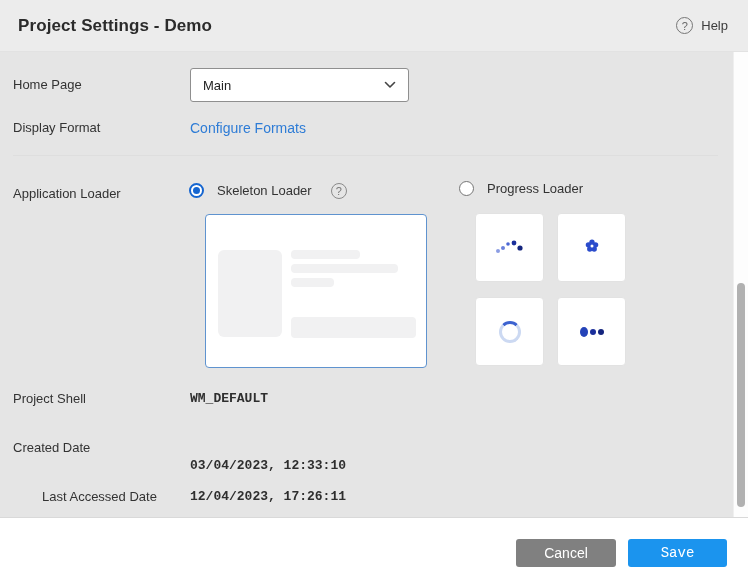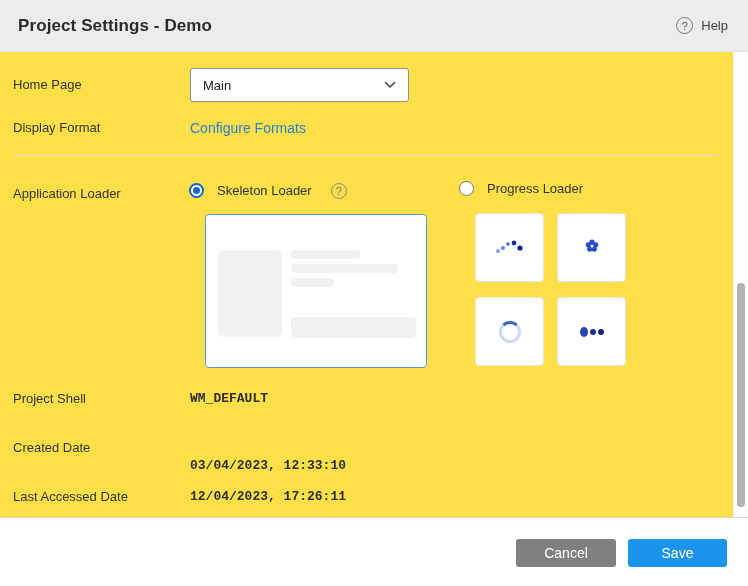--- a/index.html
+++ b/index.html
@@ -5,21 +5,21 @@
   * { margin: 0; padding: 0; box-sizing: border-box; }
   html, body { background: #fff; }
   body {
     font-family: "Liberation Sans", "DejaVu Sans", sans-serif;
     color: #333;
   }
   .window {
     position: relative;
     width: 748px;
     height: 586px;
-    background: #fde047;
+    background: #e5e5e5;
     overflow: hidden;
   }
 
   
   .header {
     position: absolute;
     top: 0; left: 0;
     width: 748px; height: 52px;
     background: #ececec;
     border-bottom: 1px solid #e2e2e2;
@@ -197,21 +197,21 @@
     top: 21px;
     height: 28px;
     border: none;
     border-radius: 3px;
     font-family: inherit;
     font-size: 14px;
     color: #fff;
     cursor: pointer;
   }
   .btn-cancel { left: 516px; width: 100px; background: #808080; }
-  .btn-save   { left: 628px; width: 99px;  background: #1b94ee; }
+  .btn-save   { left: 628px; width: 99px;  background: #1b94ee; font-family: Liberation Mono, monospace; }
 
   
   .scroll-track {
     position: absolute;
     left: 733px; top: 52px;
     width: 15px; height: 465px;
     border-left: 1px solid #efefef;
     background: #fdfdfd;
   }
   .scroll-thumb {
@@ -310,21 +310,21 @@
         <span class="bd-3"></span>
     </span>
   </div>
 
   <div class="field-label" style="top:391px;">Project Shell</div>
   <div class="field-value" style="top:391px;">WM_DEFAULT</div>
 
   <div class="field-label" style="top:440px;">Created Date</div>
   <div class="field-value" style="top:458px;">03/04/2023, 12:33:10</div>
 
-  <div class="field-label" style="top:489px;">Last Accessed Date</div>
+  <div class="field-label" style="top:489px;margin-left:29px;">Last Accessed Date</div>
   <div class="field-value" style="top:489px;">12/04/2023, 17:26:11</div>
 
   <div class="scroll-track"></div>
   <div class="scroll-thumb"></div>
 
   <div class="footer">
     <button class="btn btn-cancel">Cancel</button>
     <button class="btn btn-save">Save</button>
   </div>
 

